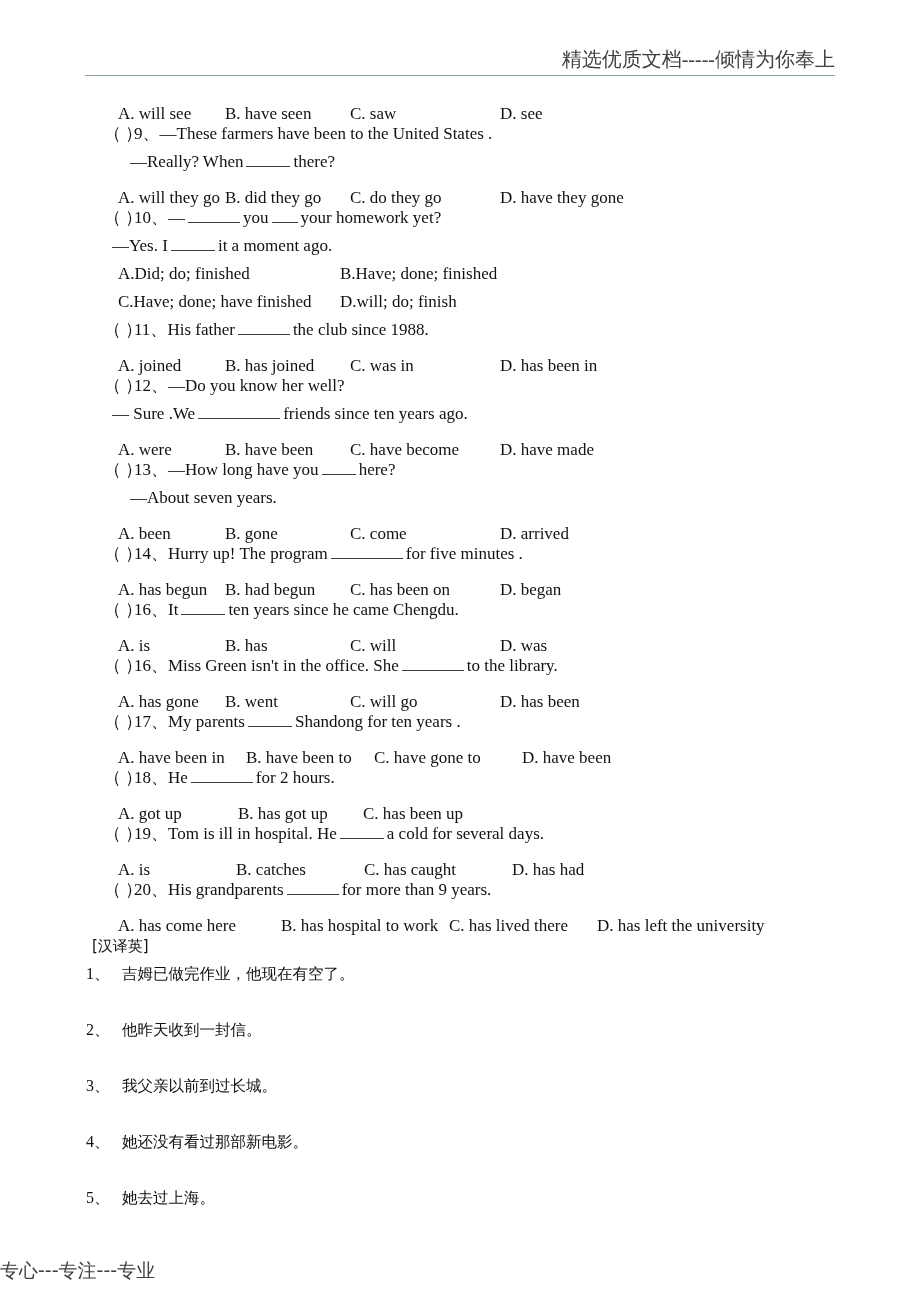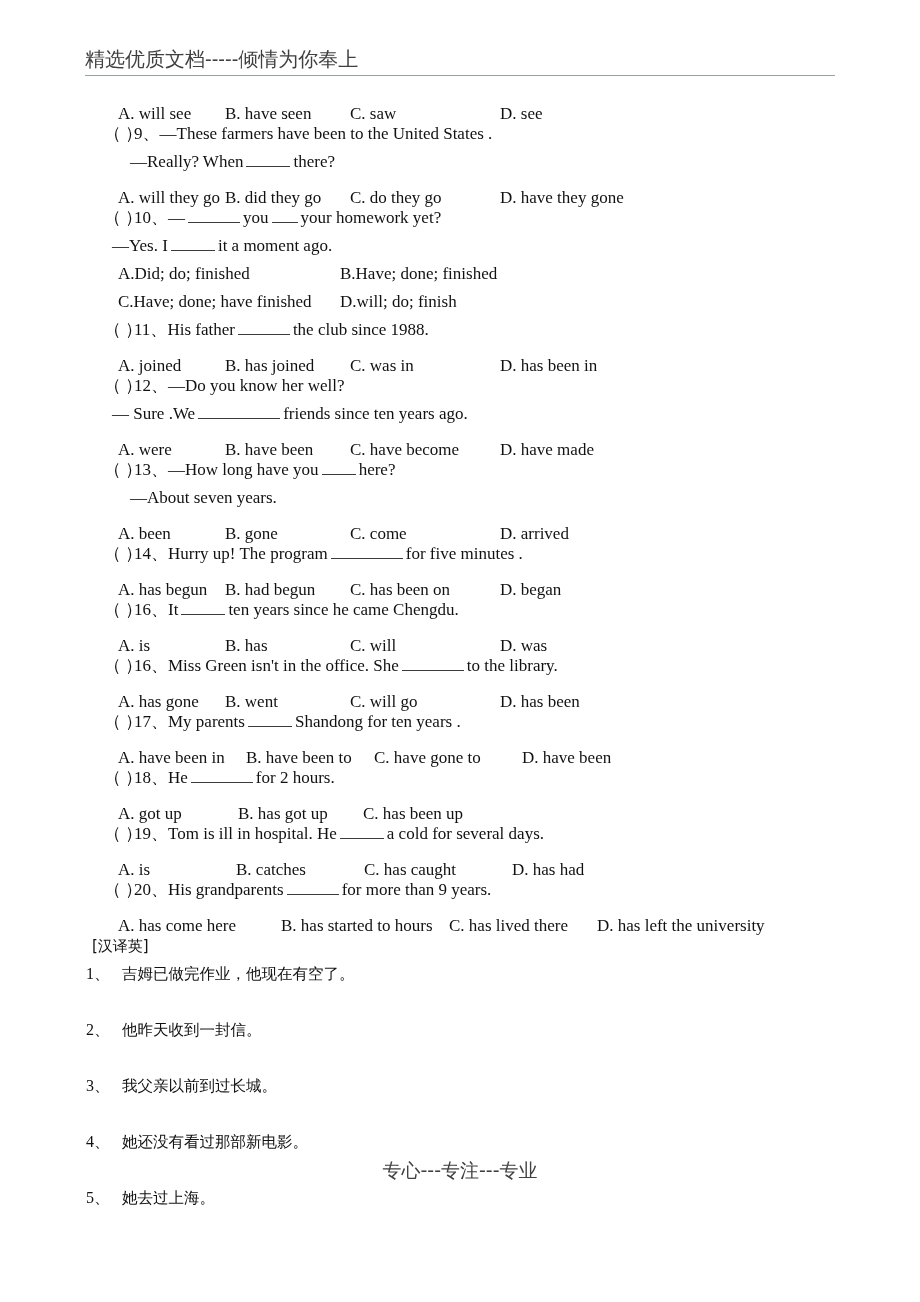--- a/index.html
+++ b/index.html
@@ -23,25 +23,25 @@
   }
 
   
   .doc-header {
     position: absolute;
     top: 46px;
     left: 85px;
     width: 750px;
   }
   .doc-header-title {
-    text-align: left;
+    text-align: right;
     font-size: 20px;
     line-height: 26px;
     color: #404040;
-    font-family: Liberation Sans, sans-serif;
+    font-family: Liberation Serif, serif;
     letter-spacing: 0px;
     white-space: nowrap;
   }
   .doc-header-rule {
     margin-top: 3px;
     border-top: 1.6px solid #8fa49b;
     width: 750px;
     height: 0;
   }
 
@@ -111,24 +111,24 @@
   }
   .sect-label {
     font-family: "DejaVu Sans", "Liberation Sans", sans-serif;
     font-size: 15px;
   }
   .cn-line { height: 56px; line-height: 30px; }
 
   
   .doc-footer {
     position: absolute;
-    top: 1158px;
+    top: 1258px;
     left: 0;
     width: 920px;
-    text-align: center;
+    text-align: left;
     font-size: 19px;
     color: #404040;
     font-family: "DejaVu Sans", "Liberation Sans", sans-serif;
   }
 </style>
 </head>
 <body>
 
 <div class="page">
 
@@ -232,21 +232,21 @@
       <span class="paren">（  ）</span><span class="qnum">19、</span><span>Tom is ill in hospital. He</span><span class="blank b5"></span><span>a cold for several days.</span>
     </div>
     <div class="line ind-opt opts">
       <span class="opt c1" style="width:118px">A. is</span><span class="opt c2" style="width:128px">B. catches</span><span class="opt c3" style="width:148px">C. has caught</span><span class="opt c4">D. has had</span>
     </div>
 
     <div class="line ind-mark">
       <span class="paren">（  ）</span><span class="qnum">20、</span><span>His grandparents</span><span class="blank b6"></span><span>for more than 9 years.</span>
     </div>
     <div class="line ind-opt opts">
-      <span class="opt" style="width:163px">A. has come here</span><span class="opt" style="width:168px">B. has started to hours</span><span class="opt" style="width:148px">C. has lived there</span><span class="opt">D. has left the university</span>
+      <span class="opt" style="width:163px">A. has come here</span><span class="opt" style="width:168px">B. has hospital to work</span><span class="opt" style="width:148px">C. has lived there</span><span class="opt">D. has left the university</span>
     </div>
 
     <div class="line ind-left" style="height:27px;line-height:27px;">
       <span class="sect-label">[汉译英]</span>
     </div>
 
     <div class="line ind-cn cn-line">
       <span class="cn-num">1、</span><span class="cn">吉姆已做完作业，他现在有空了。</span>
     </div>
     <div class="line ind-cn cn-line">

